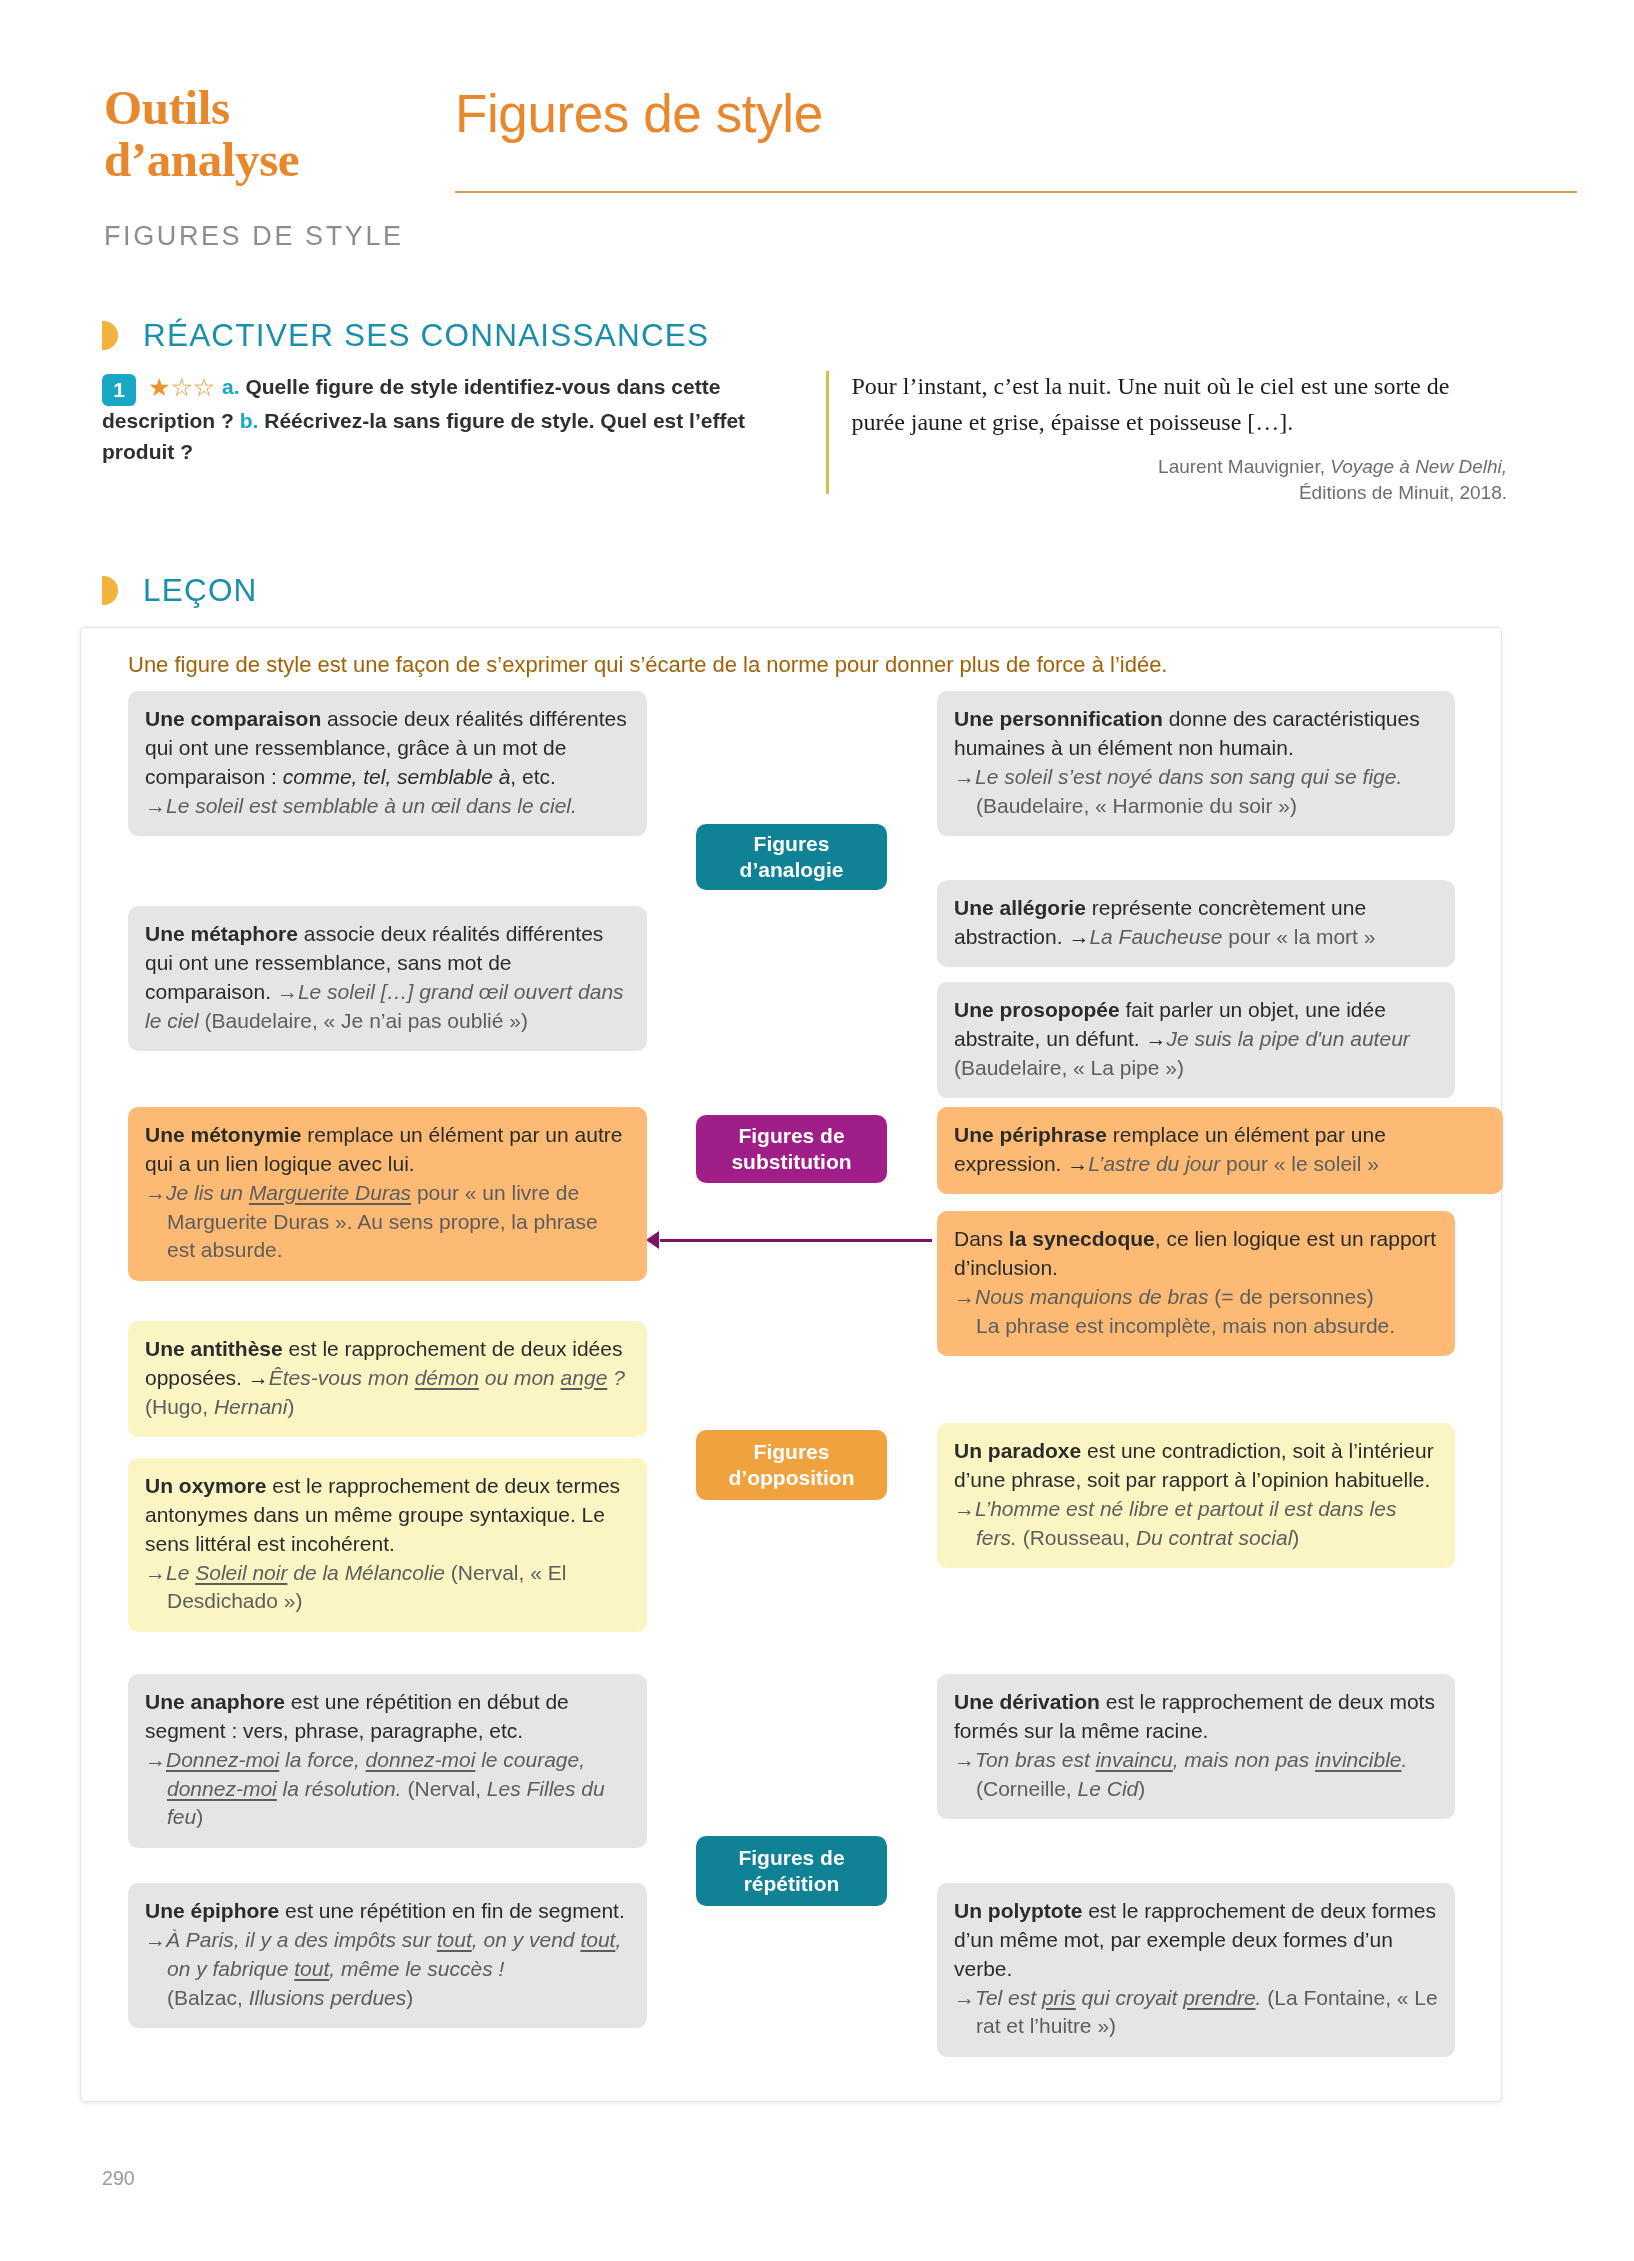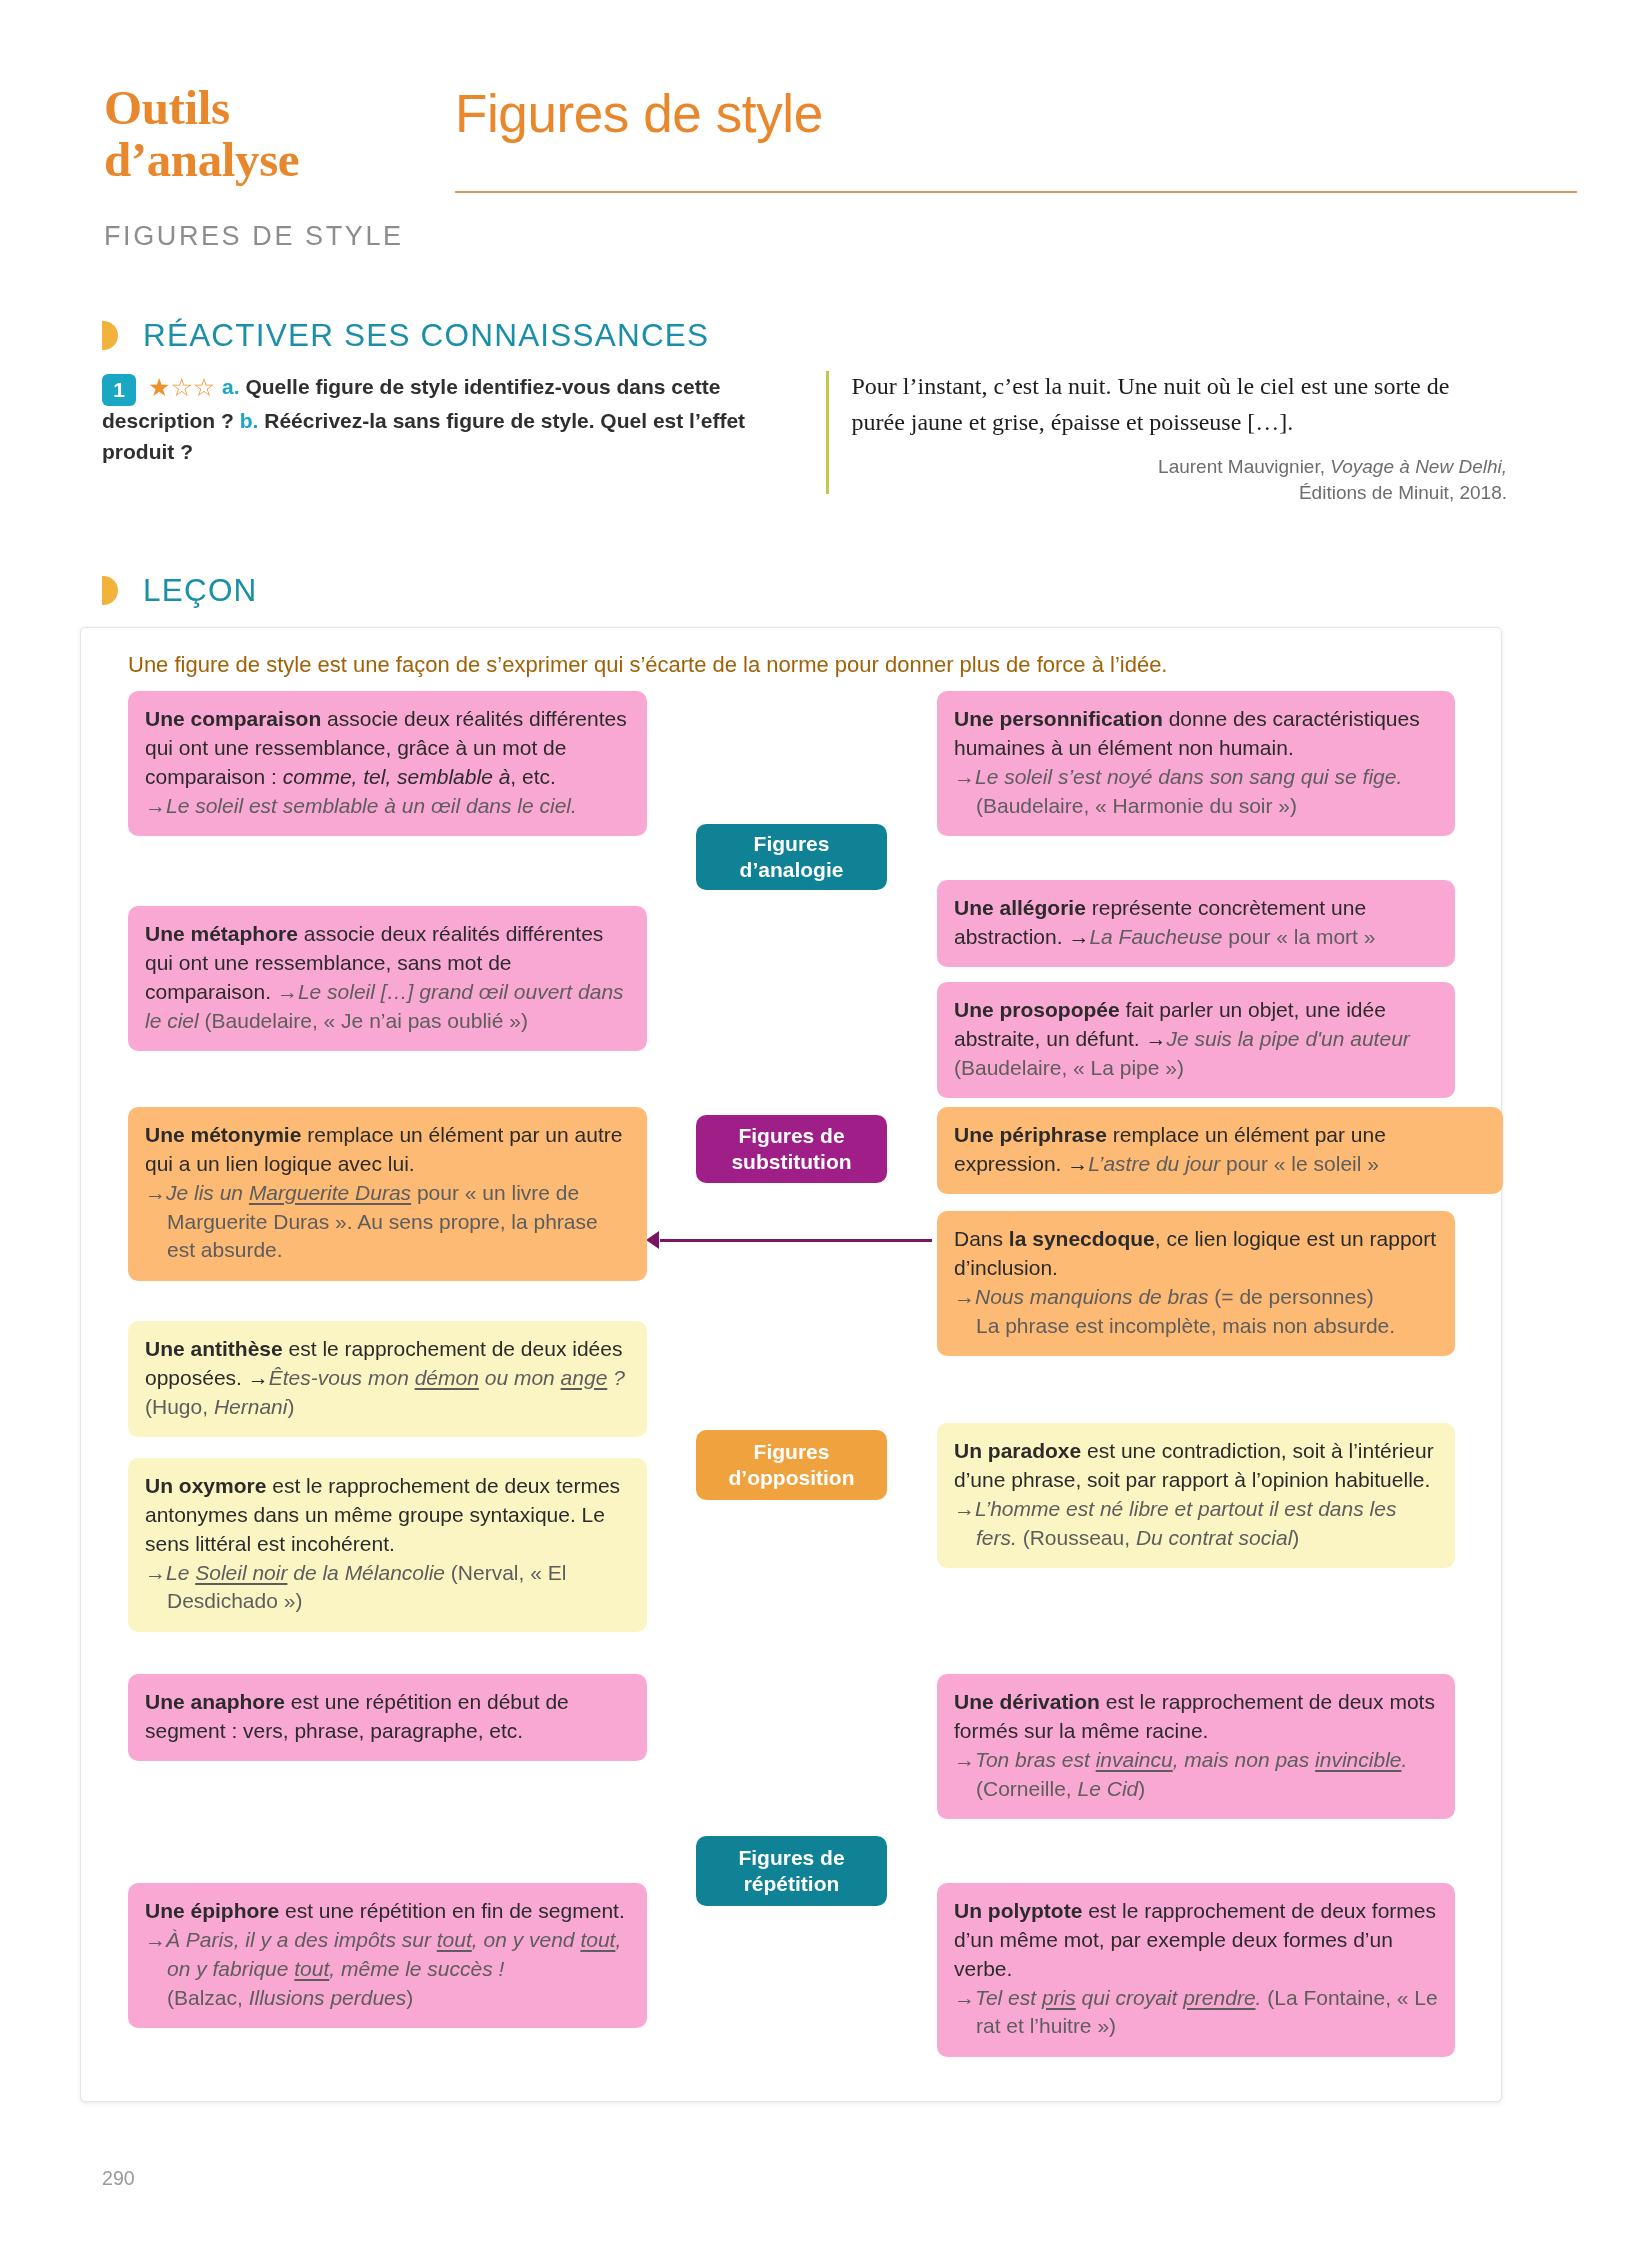--- a/index.html
+++ b/index.html
@@ -100,21 +100,21 @@
     line-height:1.38;
     color:#2b2b2b;
   }
   .card b { font-weight:bold; }
   .card .ex { color:#5d5d5d; }
   .card i { font-style:italic; }
   .card u { text-decoration:underline; text-underline-offset:2.6px; }
   .ind { display:block; padding-left:22px; text-indent:-22px; }
   .ind2 { display:block; padding-left:22px; }
 
-  .c-blue   { background:#f9a8d4; }
+  .c-blue   { background:#e5e5e5; }
   .c-pink   { background:#fdba74; }
   .c-yellow { background:#fbf5c4; }
 
   
   .pill {
     position:absolute;
     border-radius:10.2px;
     color:#fff; font-weight:bold; font-size:21px;
     text-align:center;
     display:flex; align-items:center; justify-content:center;
@@ -221,20 +221,21 @@
   <b>Une antithèse</b><span> est le rapprochement de deux idées opposées. →</span><i class="ex">Êtes-vous mon </i><i class="ex"><u>démon</u></i><i class="ex"> ou mon </i><i class="ex"><u>ange</u></i><i class="ex"> ?</i><span class="ex"> (Hugo, </span><i class="ex">Hernani</i><span class="ex">)</span>
 </div>
 
 <div class="card c-yellow" style="left:128px; top:1458px; width:519px;">
   <b>Un oxymore</b><span> est le rapprochement  de deux termes antonymes dans un même groupe syntaxique. Le sens littéral est incohérent.</span>
   <span class="ind ex"><span>→</span><i>Le </i><i><u>Soleil noir</u></i><i> de la Mélancolie</i><span> (Nerval, « El Desdichado »)</span></span>
 </div>
 
 <div class="card c-blue" style="left:128px; top:1674px; width:519px;">
   <b>Une anaphore</b><span> est une répétition en début de segment : vers, phrase, paragraphe, etc.</span>
+  <span class="ind ex"><span>→</span><i><u>Donnez-moi</u></i><i> la force, </i><i><u>donnez-moi</u></i><i> le courage, </i><i><u>donnez-moi</u></i><i> la résolution.</i><span> (Nerval, </span><i>Les Filles du feu</i><span>)</span></span>
 </div>
 
 <div class="card c-blue" style="left:128px; top:1883px; width:519px;">
   <b>Une épiphore</b><span> est une répétition en fin de segment.</span>
   <span class="ind ex"><span>→</span><i>À Paris, il y a des impôts sur </i><i><u>tout</u></i><i>, on y vend </i><i><u>tout</u></i><i>, on y fabrique </i><i><u>tout</u></i><i>, même le succès !</i></span>
   <span class="ind2 ex"><span>(Balzac, </span><i>Illusions perdues</i><span>)</span></span>
 </div>
 
 <div class="card c-blue" style="left:937px; top:691px; width:518px;">
   <b>Une personnification</b><span> donne des caractéristiques humaines à un élément non humain.</span>

